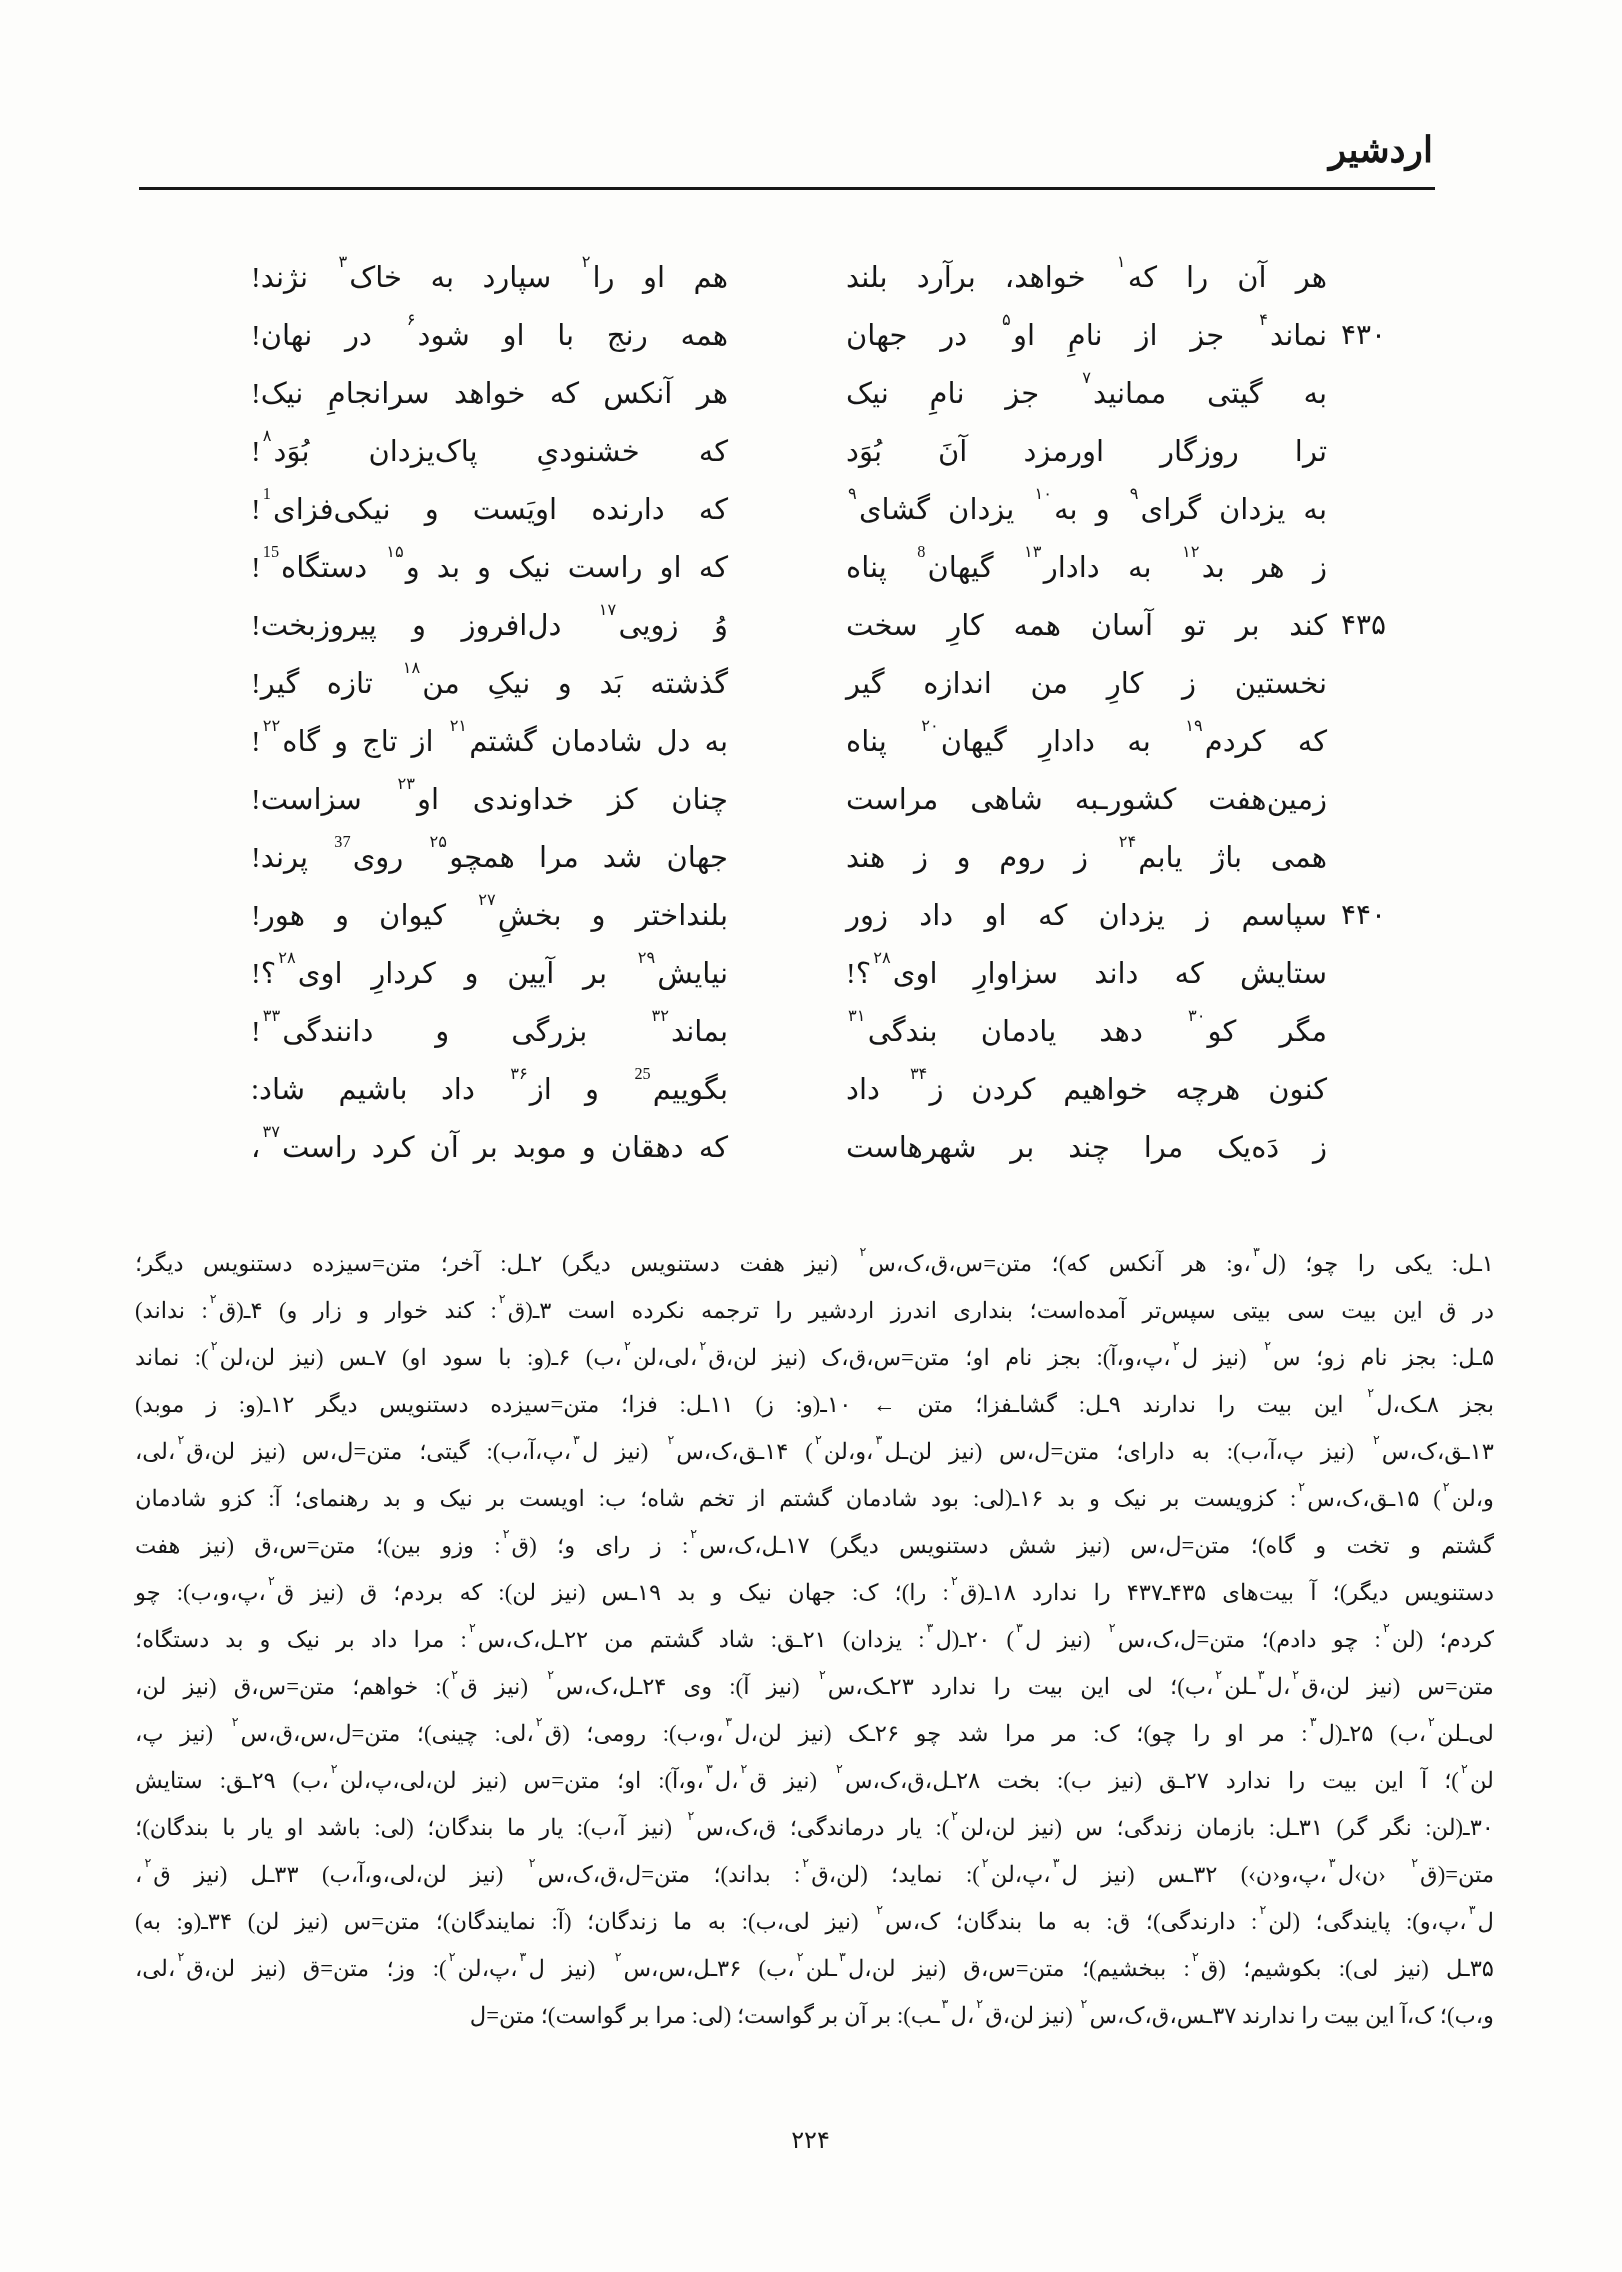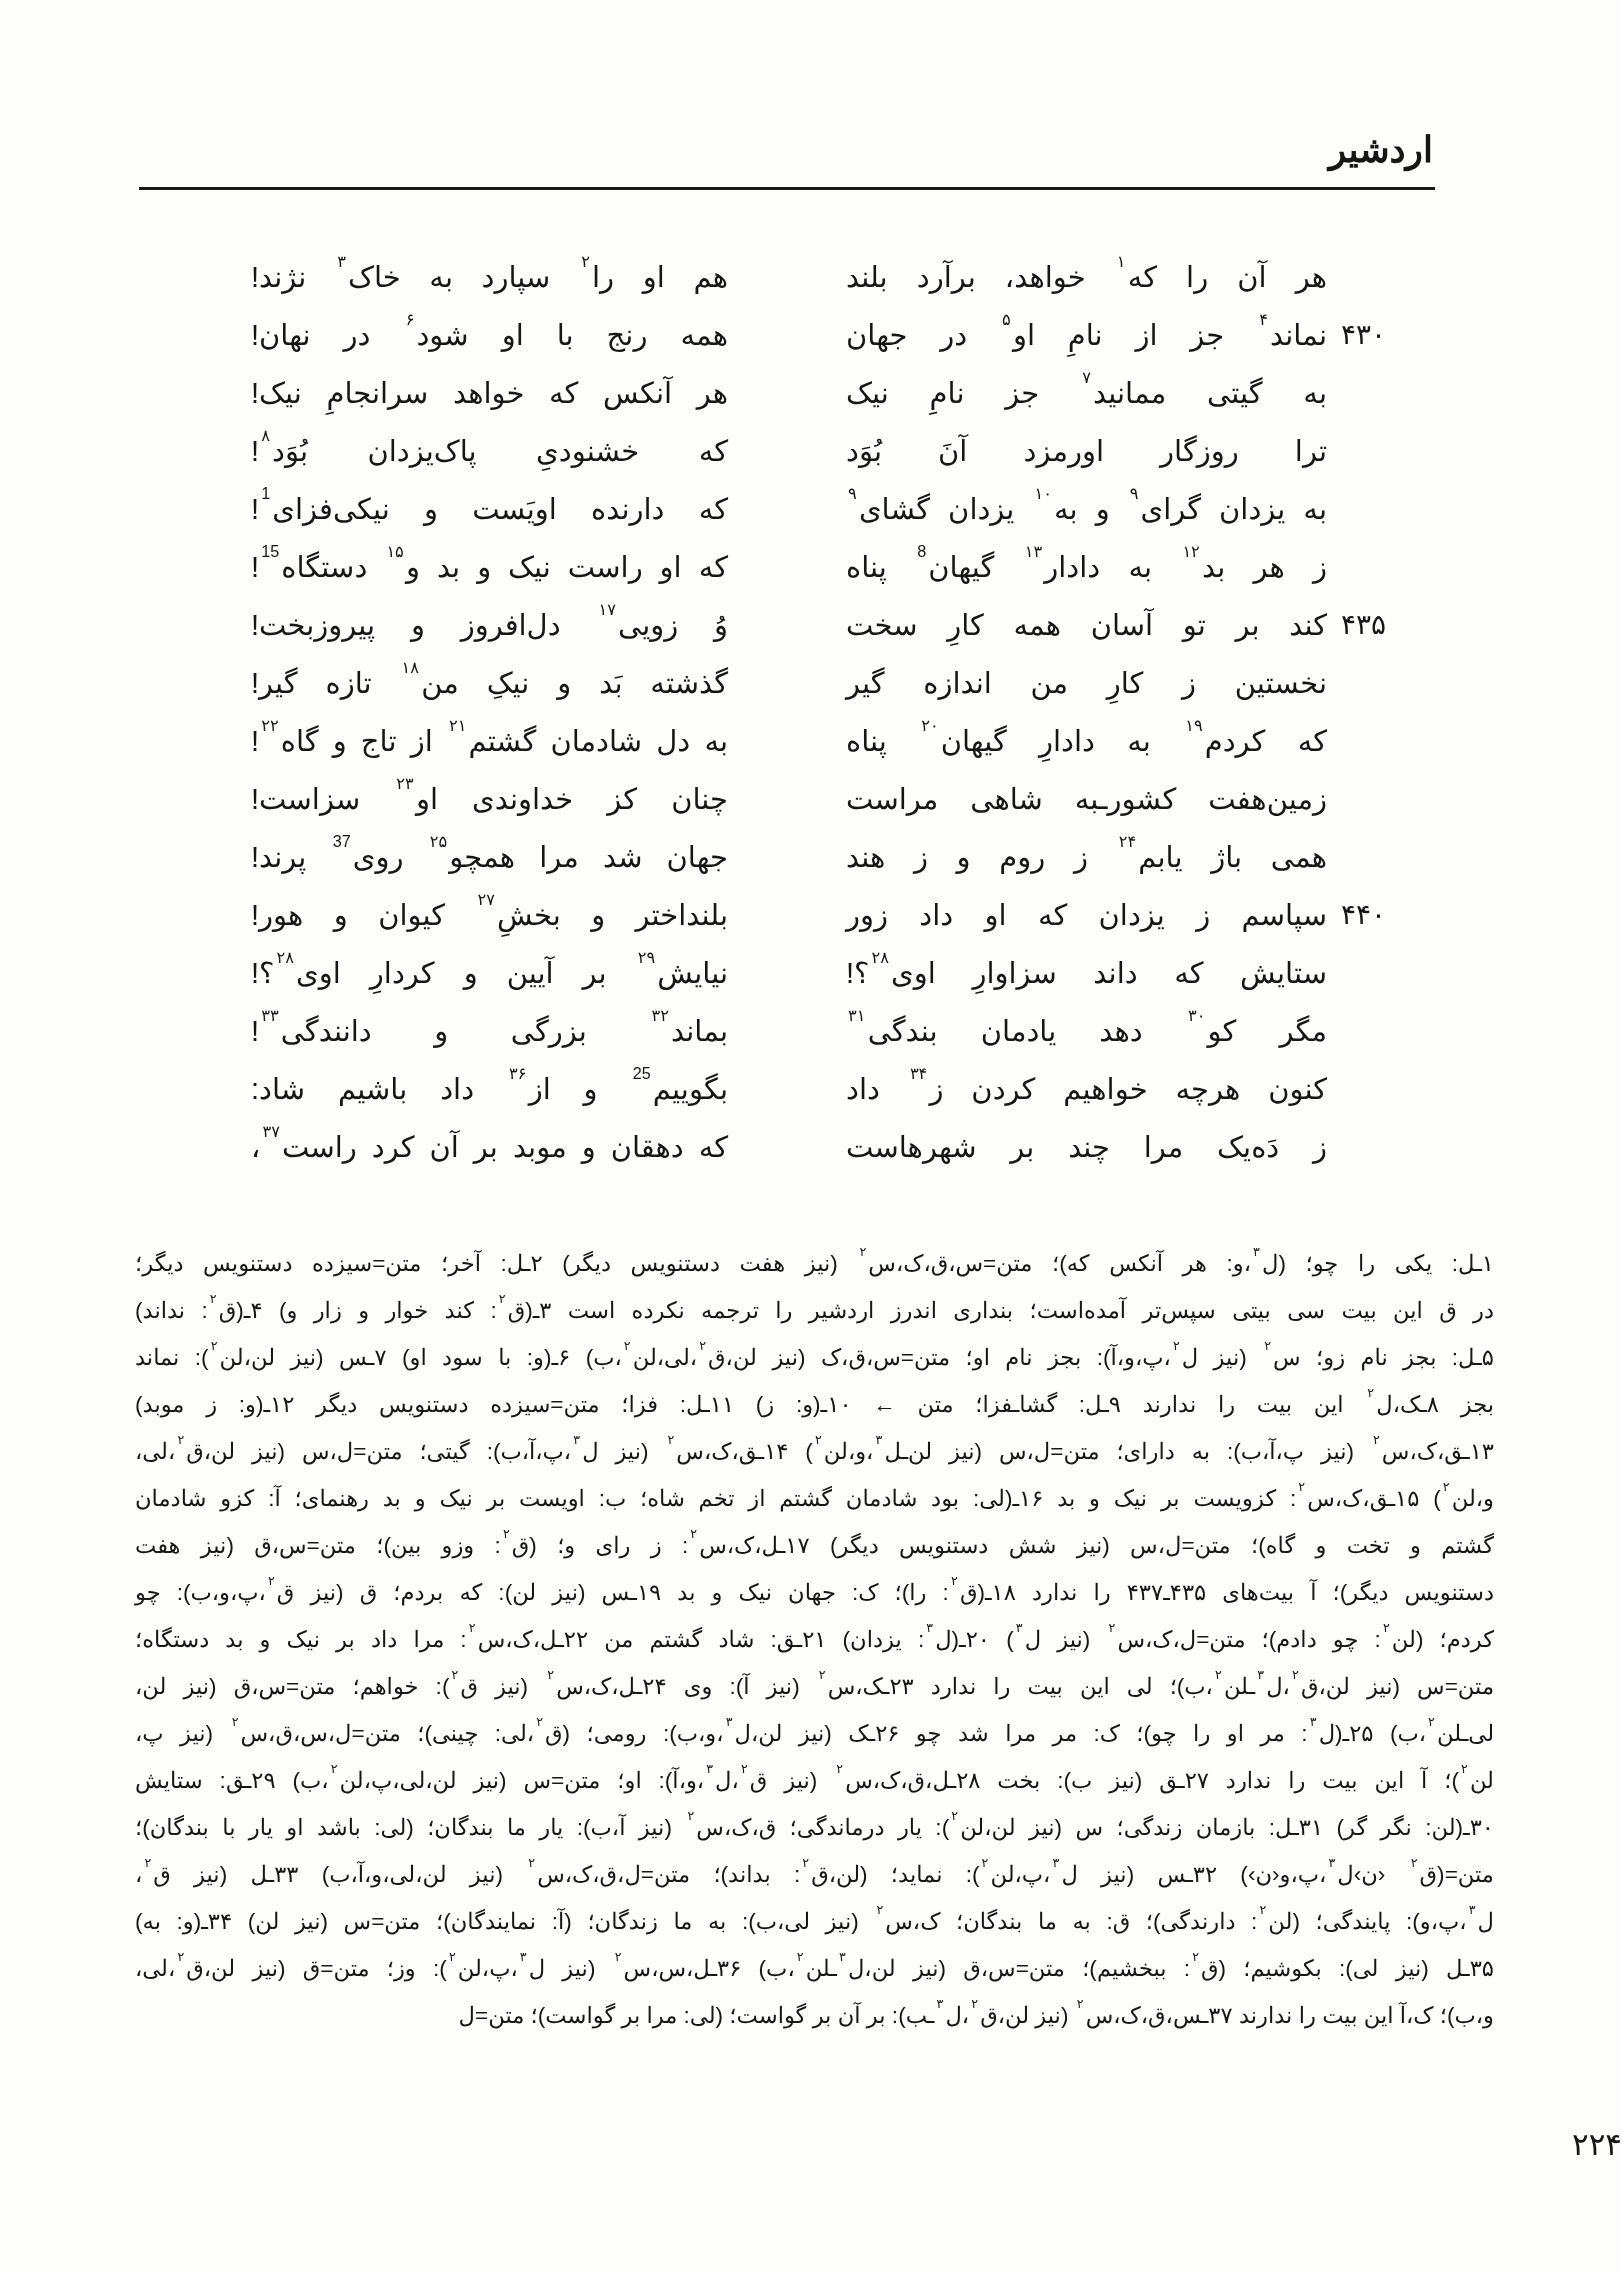--- a/index.html
+++ b/index.html
@@ -3,21 +3,21 @@
 <meta charset="utf-8">
 <style>
   html,body{margin:0;padding:0;background:#d9d9d9;}
   .page{
     position:relative;
     width:1623px;height:2273px;
     margin:0 auto;
     background:#fdfdfb;
     color:#161616;
     direction:rtl;
-    font-family:Liberation Sans, sans-serif;
+    font-family:Liberation Serif, serif;
     overflow:hidden;
   }
   
   .header-title{
     position:absolute;top:132px;right:189px;
     font-size:36px;font-weight:bold;line-height:1;
   }
   .header-rule{
     position:absolute;top:187px;right:187px;
     width:1296px;height:2.8px;background:#181818;
@@ -64,22 +64,22 @@
     -moz-text-align-last:justify;
     text-align-last:justify;
   }
   .fn-line.last{
     -moz-text-align-last:right;
     text-align-last:right;
   }
   
   .page-number{
     position:absolute;top:2126px;left:0;
-    width:100%;text-align:right;
-    font-size:31px;line-height:1.2;
+    width:100%;text-align:center;
+    font-size:24px;line-height:1.2;
   }
 </style>
 </head>
 <body>
 
 <main class="page">
 
   <header>
     <div class="header-title">اردشیر</div>
     <div class="header-rule"></div>

